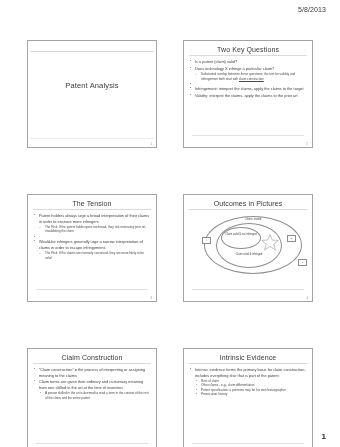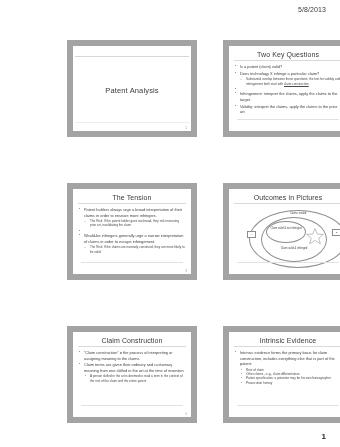--- a/index.html
+++ b/index.html
@@ -41,27 +41,26 @@
     left: 27px;
     width: 286px;
     display: grid;
     grid-template-columns: 130px 130px;
     grid-column-gap: 26px;
     grid-row-gap: 46px;
   }
 
   .slide {
     width: 130px;
-    height: 97px;
-    border: 6px solid #a3a3a3;
+    height: 108px;
+    border: 1px solid #a3a3a3;
     background: #fff;
     position: relative;
     box-sizing: border-box;
     overflow: hidden;
-    margin-left: 40px;
   }
   .slide-inner {
     position: absolute;
     left: 4px;
     right: 4px;
     top: 3px;
     bottom: 3px;
   }
 
   

